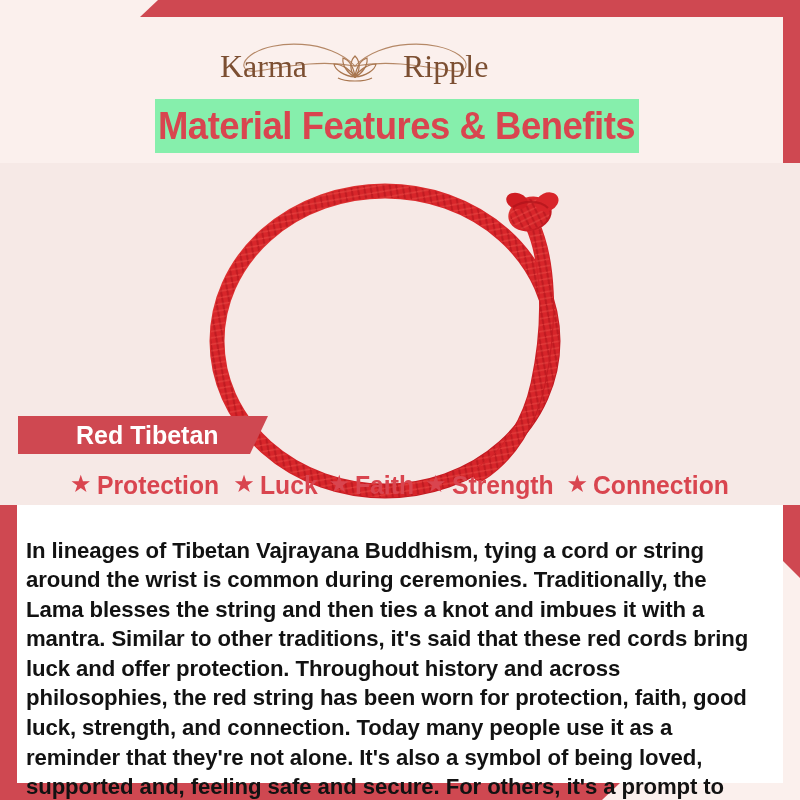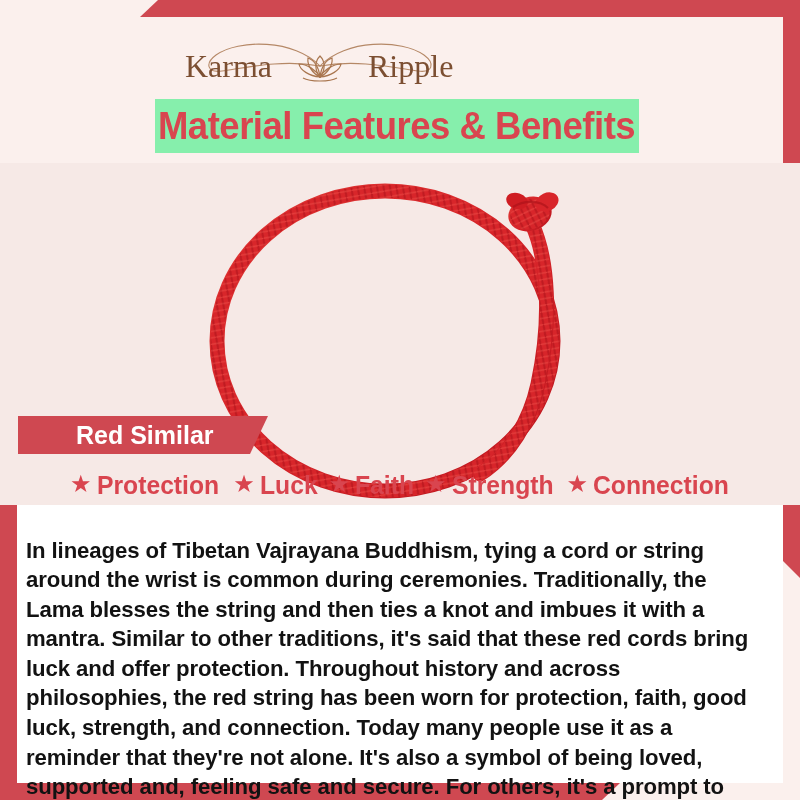--- a/index.html
+++ b/index.html
@@ -67,20 +67,21 @@
   
   .logo-wrap {
     position: absolute;
     top: 33px;
     left: 0;
     width: 640px;
     height: 66px;
     display: flex;
     align-items: center;
     justify-content: center;
+    padding-left: 35px;
   }
   .logo-svg { display: block; }
 
   
   .title-band {
     position: absolute;
     top: 99px;
     left: 155px;
     width: 484px;
     height: 54px;
@@ -262,21 +263,21 @@
           <ellipse cx="350" cy="45" rx="20" ry="15" fill="url(#braid)" transform="rotate(-16 350 45)" opacity="0.95"></ellipse>
           <ellipse cx="367" cy="33" rx="12" ry="9" fill="#d8252a" transform="rotate(-25 367 33)"></ellipse>
           <ellipse cx="337" cy="32" rx="11" ry="8" fill="#cf1d23" transform="rotate(18 337 32)"></ellipse>
           <path d="M333 38 C 344 31, 360 31, 368 39" stroke="#a81018" stroke-width="2.2" fill="none" opacity="0.6"></path>
         </g>
       </svg>
     </div>
   </div>
 
   <div class="ribbon">
-    <span class="ribbon-text">Red Similar</span>
+    <span class="ribbon-text">Red Tibetan</span>
   </div>
 
   <div class="features">
     <div class="feature">
       <span class="star">★</span>
       <span class="feature-label">Protection</span>
     </div>
     <div class="feature">
       <span class="star">★</span>
       <span class="feature-label">Luck</span>

